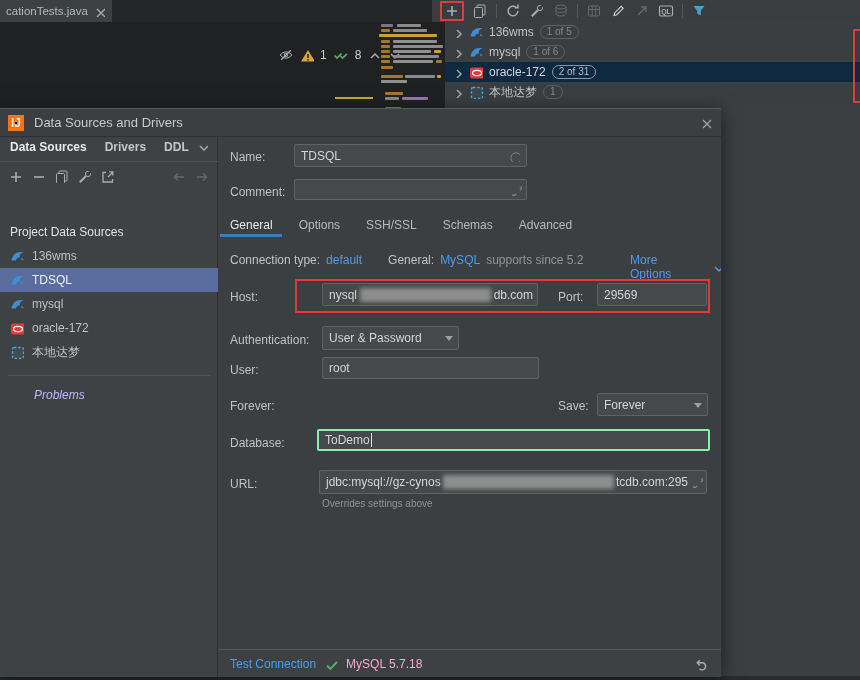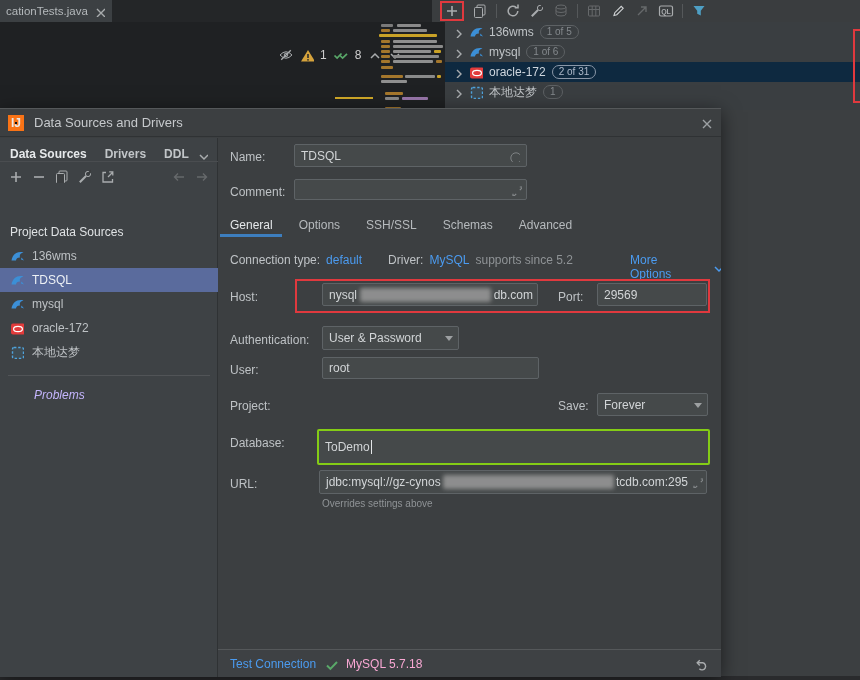--- a/index.html
+++ b/index.html
@@ -52,21 +52,21 @@
                border-bottom:1px solid #2F3234; display:flex; align-items:center; gap:10px;
                padding:0 8px; color:#C6C9CC; font-size:13px; }
   #ij-logo { width:16px; height:16px; background:#131314; border:7px solid #f97316;
              color:#E8E8E8; font-size:12px; font-weight:bold; display:flex;
              align-items:center; justify-content:center; }
   #dlg-close { margin-left:auto; color:#9DA1A4; cursor:pointer; }
 
   #dlg-sidebar { position:absolute; left:0; top:29px; width:218px; height:539px;
                  background:#3E4245; border-right:1px solid #2F3234; }
   #ds-tabs { position:absolute; left:0; top:2px; width:218px; height:22px;
-             display:flex; align-items:flex-end; gap:18px; padding-left:10px;
+             display:flex; align-items:flex-start; gap:18px; padding-left:10px;
              border-bottom:1px solid #4A4D50; font-weight:bold; color:#C2C6C9; }
   #ds-tabs .active { color:#E6E9EB; }
   #ds-tab-ddl { width:26px; overflow:hidden; white-space:nowrap; }
   #ds-toolbar { position:absolute; left:0; top:28px; width:218px; height:20px;
                 display:flex; align-items:center; gap:9px; padding-left:8px; }
   #ds-header { position:absolute; left:10px; top:87px; font-weight:normal; color:#DFE2E4; }
   .ds-item { position:absolute; left:0; width:218px; height:24px; display:flex;
              align-items:center; gap:8px; padding-left:10px; color:#BDC1C4; }
   .ds-item.sel { background:#5A6B9D; color:#EDF1F5; }
   #ds-divider { position:absolute; left:8px; top:237px; width:202px; height:1px; background:#515457; }
@@ -452,21 +452,21 @@
         <span class="formtab">SSH/SSL</span>
         <span class="formtab">Schemas</span>
         <span class="formtab">Advanced</span>
       </div>
       <div id="tab-underline" style="left:2px; top:96px; width:62px; height:3px"></div>
 
       <div class="abs" style="left:12px; top:115px; display:flex; gap:6px; align-items:center">
         <span>Connection type:</span>
         <span class="link">default</span>
         <span style="width:14px"></span>
-        <span>Driver:</span>
+        <span>General:</span>
         <span class="link">MySQL</span>
         <span class="note" style="font-size:12px; color:#97J">supports since 5.2</span>
       </div>
       <span class="link" style="position:absolute; left:412px; top:115px"></span>
       <span class="link" style="position:absolute; left:412px; top:115px; display:flex; align-items:center; gap:20px">
         <span>More Options</span>
         <svg class="ic i12" style="color:#4B9BF0">
             <use href="#ic-chevron-down"></use>
           </svg>
       </span>
@@ -488,29 +488,29 @@
       <div class="field select" style="left:104px; top:188px; width:137px; height:24px">
         <span>User &amp; Password</span>
         <span class="sel-arrow"></span>
       </div>
 
       <span class="lbl" style="left:12px; top:225px">User:</span>
       <div class="field" style="left:104px; top:219px; width:217px; height:22px">
         <span>root</span>
       </div>
 
-      <span class="lbl" style="left:12px; top:261px">Project:</span>
+      <span class="lbl" style="left:12px; top:261px">Forever:</span>
       <span class="lbl" style="left:340px; top:261px">Save:</span>
       <div class="field select" style="left:379px; top:255px; width:111px; height:23px">
         <span>Forever</span>
         <span class="sel-arrow"></span>
       </div>
 
       <span class="lbl" style="left:12px; top:298px">Database:</span>
-      <div class="field" style="left:99px; top:291px; width:393px; height:36px; border:2px solid #84cc16">
+      <div class="field" style="left:99px; top:291px; width:393px; height:22px; border:2px solid #86efac">
         <span>ToDemo</span>
         <span class="caret"></span>
       </div>
 
       <span class="lbl" style="left:12px; top:339px">URL:</span>
       <div class="field" style="left:101px; top:332px; width:388px; height:24px; padding-right:18px">
         <span>jdbc:mysql://gz-cynos</span>
         <span class="blurblock" style="flex:1; margin:0 2px"></span>
         <span>tcdb.com:295</span>
         <svg class="ic i12" style="position:absolute; right:3px; color:#85898B">

